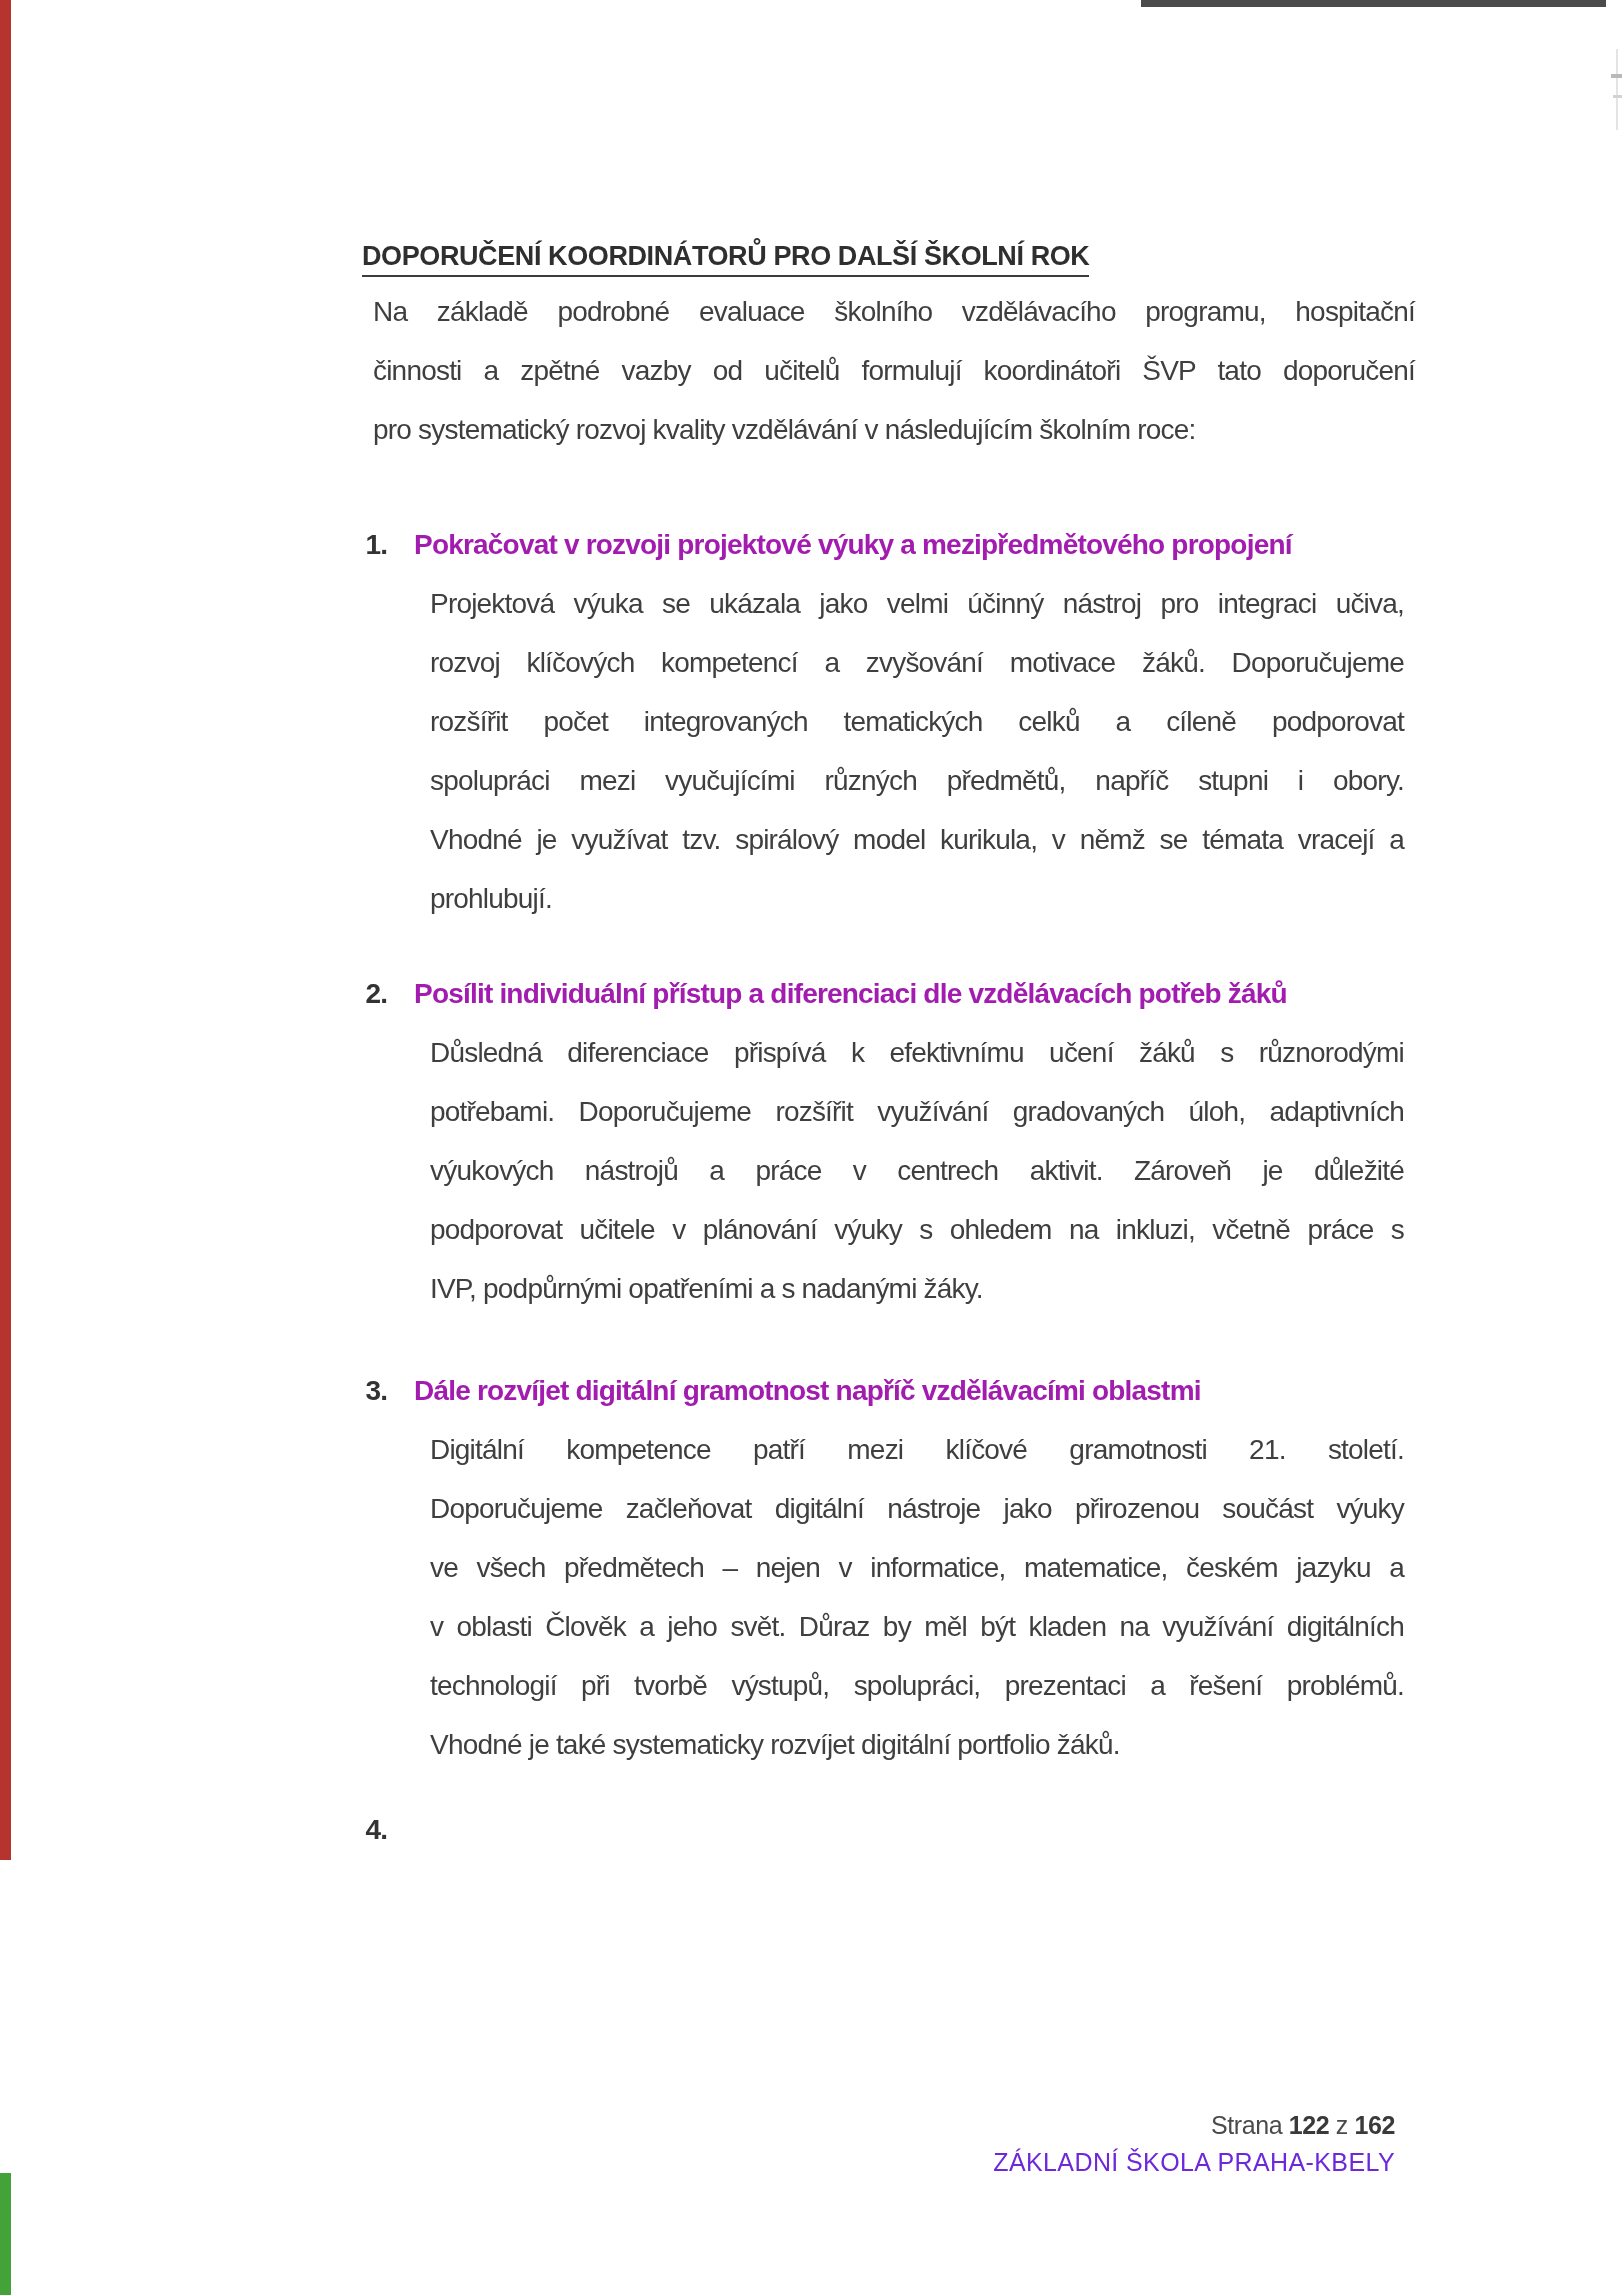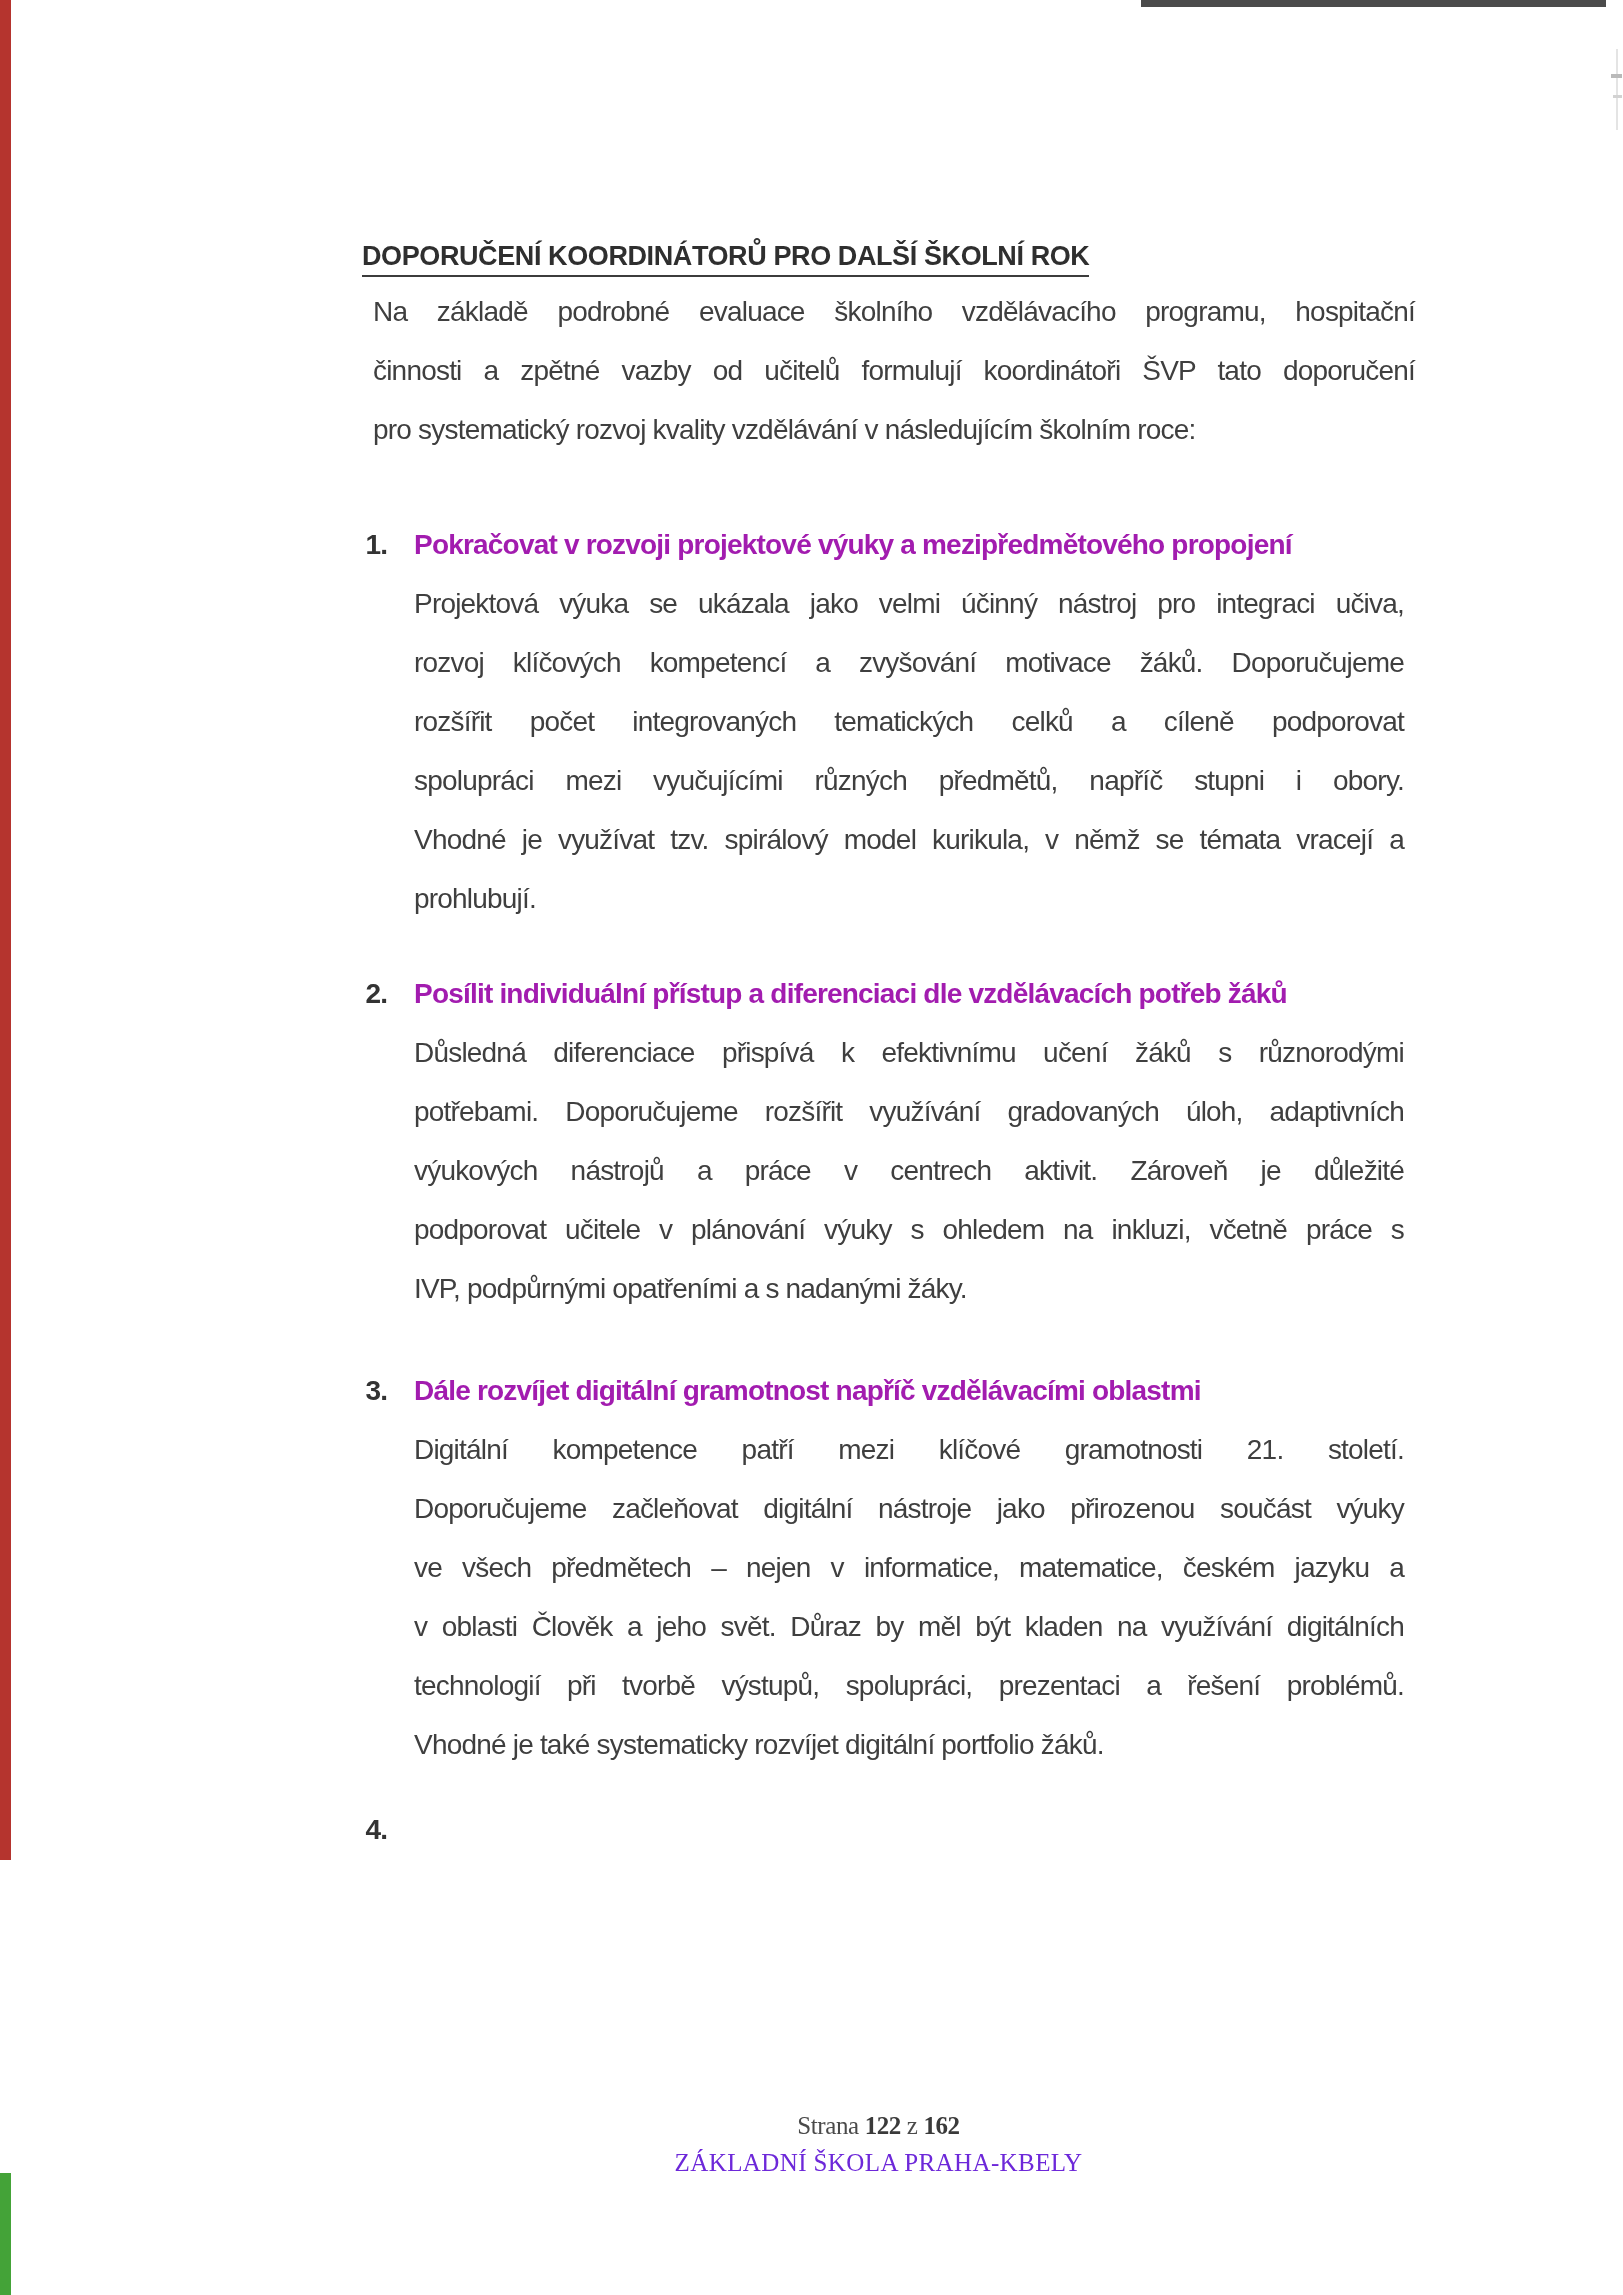--- a/index.html
+++ b/index.html
@@ -30,28 +30,28 @@
   .jline.last{text-align-last:left;}
   .item{position:absolute;left:362px;width:1042px;color:#3f3f3f;}
   .item-num{
     position:absolute;left:3.4px;top:0;font-size:28px;line-height:59px;
     font-weight:bold;color:#333333;letter-spacing:-0.8px;
   }
   .item-title{
     margin-left:52px;font-size:28px;line-height:59px;height:59px;
     font-weight:bold;color:#a21caf;letter-spacing:-0.8px;white-space:nowrap;
   }
-  .item-body{margin-left:52px;}
+  .item-body{margin-left:68px;}
   .item-1{top:515px;}
   .item-2{top:964px;}
   .item-3{top:1361px;}
   .item-4{top:1800px;}
 
   .footer{
-    position:absolute;left:362px;top:2107px;width:1033px;text-align:center;font-family:Liberation Serif, serif;
+    position:absolute;left:362px;top:2107px;width:1033px;text-align:right;
   }
   .footer-page{
     font-size:25px;line-height:37px;color:#4a4a4a;letter-spacing:-0.4px;
   }
   .footer-page b{color:#3a3a3a;}
   .footer-school{
     font-size:25px;line-height:37px;color:#6d28d9;letter-spacing:0.4px;
   }
 </style>
 </head>

